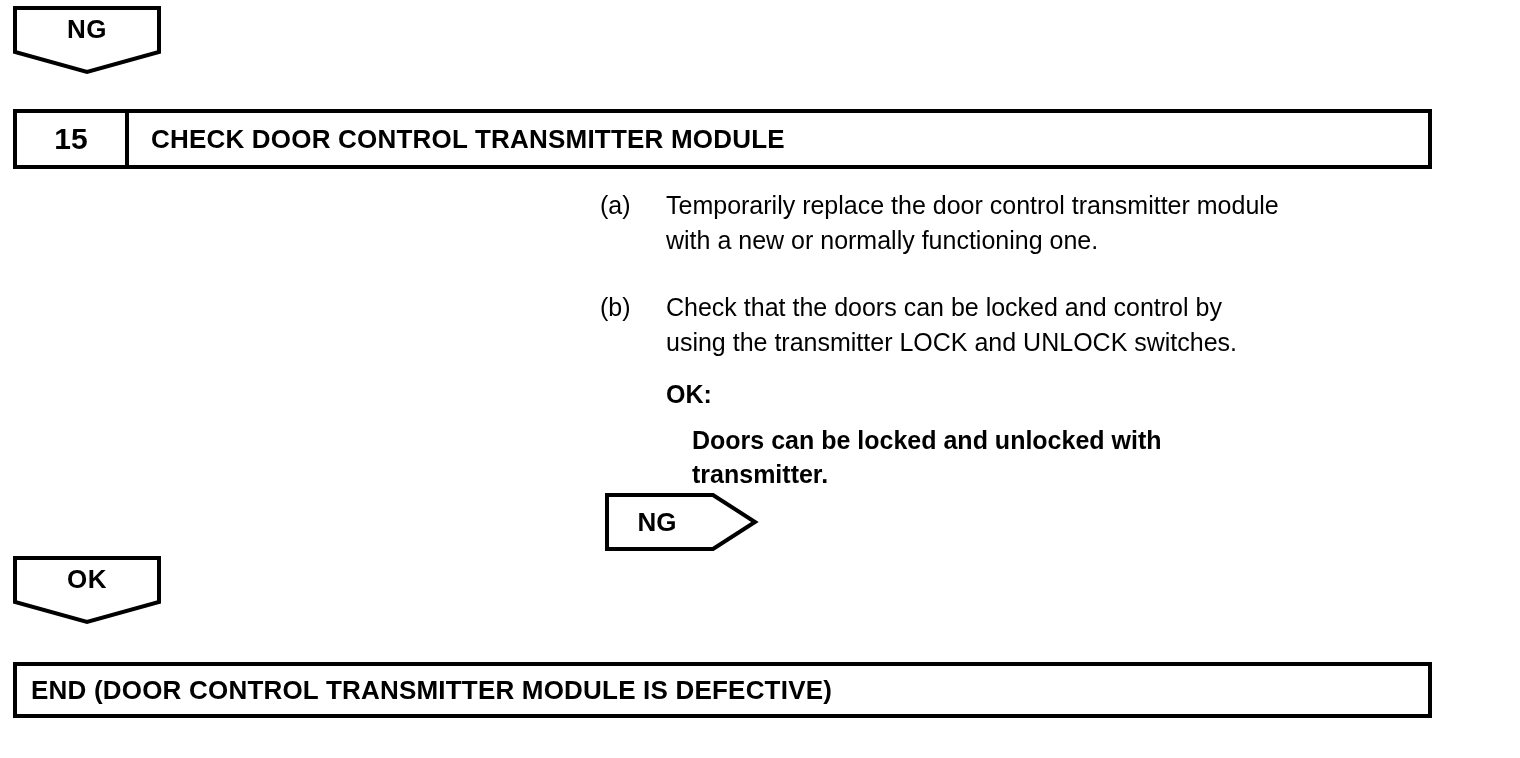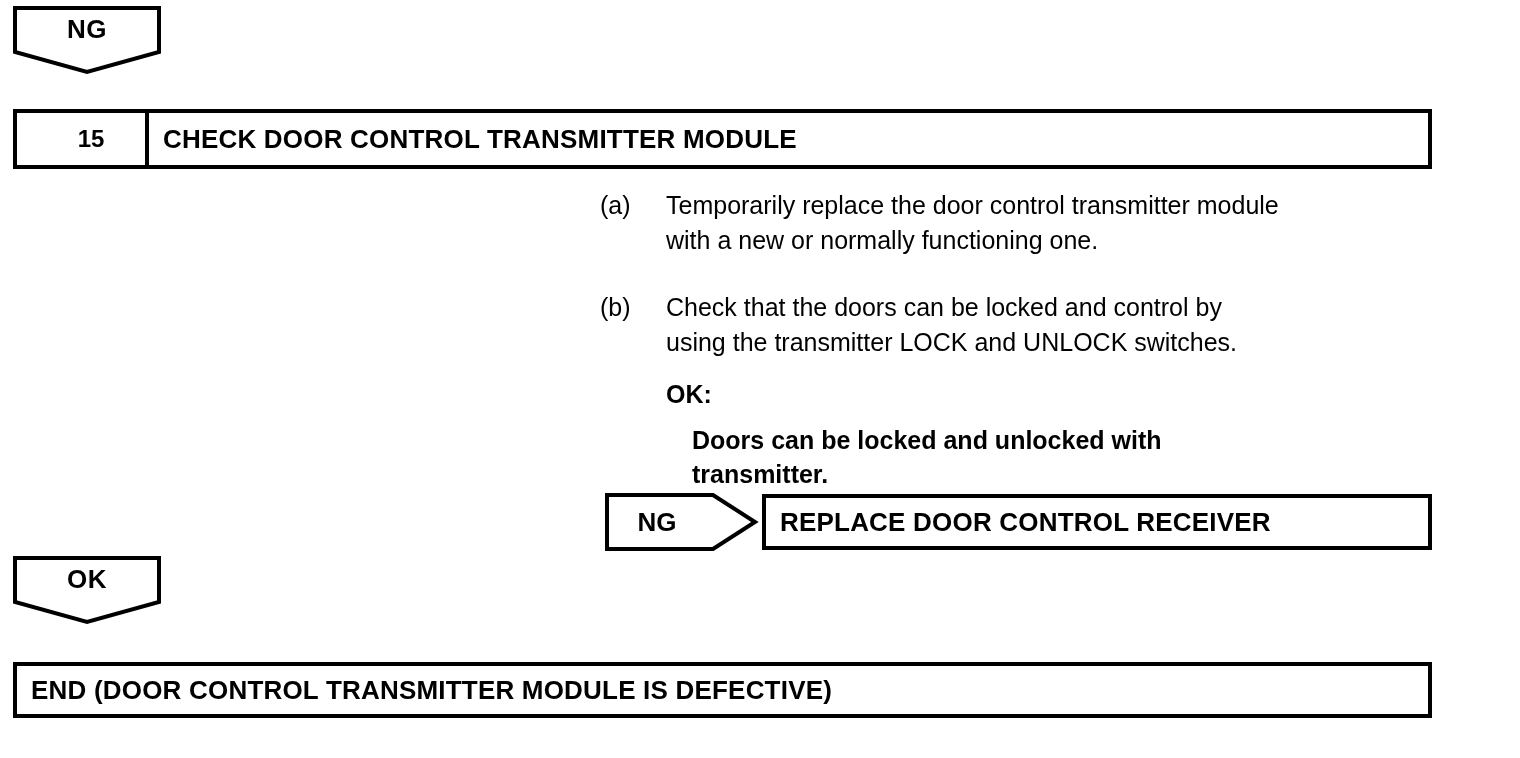--- a/index.html
+++ b/index.html
@@ -63,32 +63,32 @@
     display: flex;
     align-items: stretch;
   }
   .step-number-cell {
     width: 108px;
     flex: 0 0 108px;
     border-right: 4px solid #000;
     display: flex;
     align-items: center;
     justify-content: center;
-    font-size: 24px;
-    font-weight: bold;
-    margin-left: 20px;
+    font-size: 30px;
+    font-weight: bold;
   }
   .step-title-cell {
     flex: 1 1 auto;
     display: flex;
     align-items: center;
     padding-left: 14px;
     font-size: 26px;
     font-weight: bold;
     letter-spacing: 0.2px;
+    margin-left: 8px;
   }
 
   
   .instructions {
     position: absolute;
     left: 600px;
     top: 188px;
     width: 840px;
   }
   .instr-step {
@@ -208,23 +208,20 @@
 
   </div>
 
   <div id="ng-arrow-right">
     <svg viewBox="0 0 152 58" preserveAspectRatio="none">
       <polygon points="2,2 108,2 150,29 108,56 2,56" fill="#ffffff" stroke="#000000" stroke-width="4" stroke-linejoin="miter"></polygon>
     </svg>
     <div class="arrow-label">NG</div>
   </div>
 
-  <div class="result-box" id="replace-receiver-box">
-    <span>REPLACE DOOR CONTROL RECEIVER</span>
-  </div>
 
   <div class="pentagon" id="ok-connector">
     <svg viewBox="0 0 148 68" preserveAspectRatio="none">
       <polygon points="2,2 146,2 146,46 74,66 2,46" fill="#ffffff" stroke="#000000" stroke-width="4" stroke-linejoin="miter"></polygon>
     </svg>
     <div class="pent-label">OK</div>
   </div>
 
   <div class="result-box" id="end-box">
     <span>END (DOOR CONTROL TRANSMITTER MODULE IS DEFECTIVE)</span>

